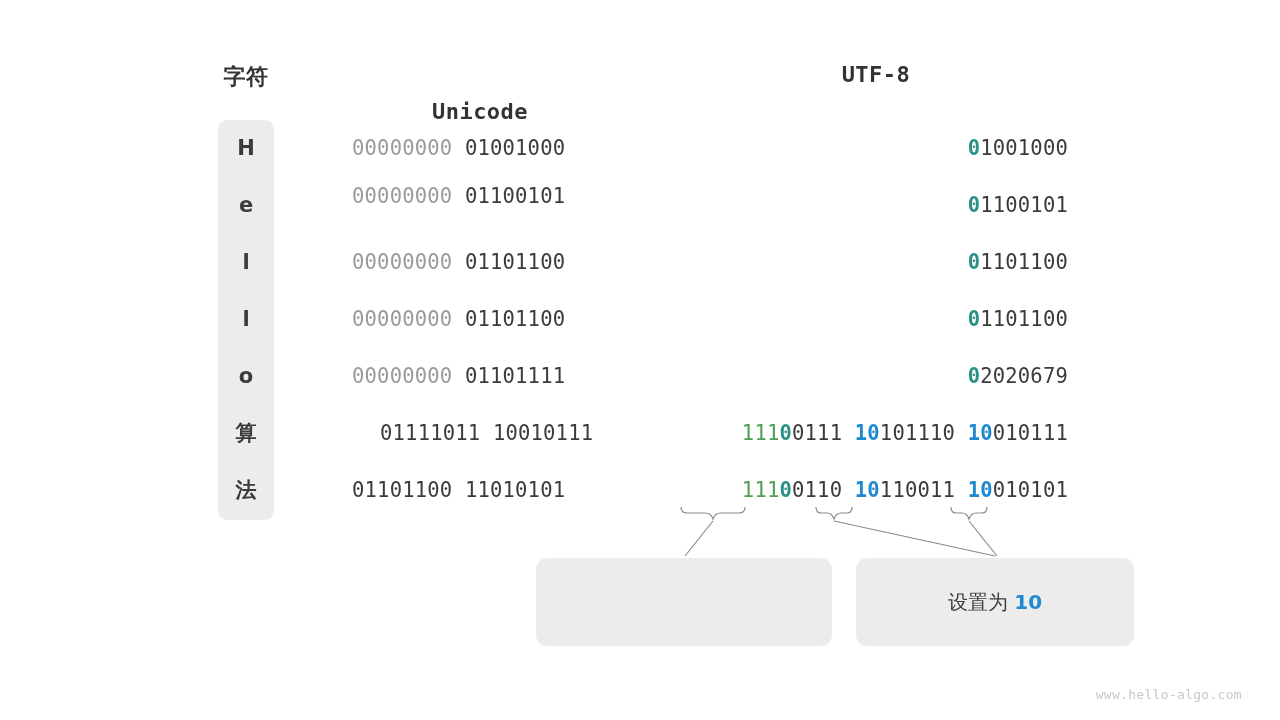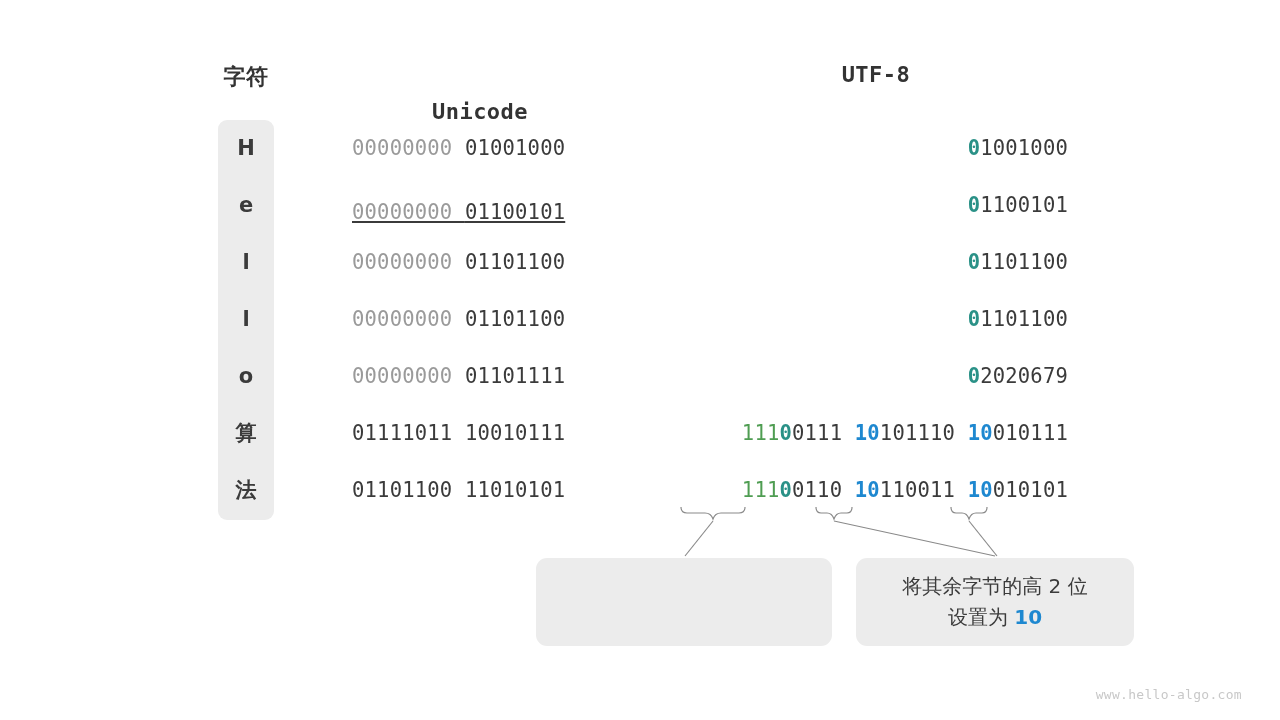--- a/index.html
+++ b/index.html
@@ -112,29 +112,29 @@
     <div class="char-cell" style="top: 234px;">l</div>
     <div class="char-cell" style="top: 291px;">l</div>
     <div class="char-cell" style="top: 348px;">o</div>
     <div class="char-cell" style="top: 405px;">算</div>
     <div class="char-cell" style="top: 462px;">法</div>
   </div>
 
 <div id="bin-rows">
     <div class="bin uni" style="top: 120px;"><span class="dim">00000000 </span><span class="dark">01001000</span></div>
     <div class="bin utf" style="top: 120px;"><span class="teal">0</span><span class="dark">1001000</span></div>
-    <div class="bin uni" style="top: 184px; text-decoration: underline;"><span class="dim">00000000 </span><span class="dark">01100101</span></div>
+    <div class="bin uni" style="top: 168px;"><span class="dim">00000000 </span><span class="dark">01100101</span></div>
     <div class="bin utf" style="top: 177px;"><span class="teal">0</span><span class="dark">1100101</span></div>
     <div class="bin uni" style="top: 234px;"><span class="dim">00000000 </span><span class="dark">01101100</span></div>
     <div class="bin utf" style="top: 234px;"><span class="teal">0</span><span class="dark">1101100</span></div>
     <div class="bin uni" style="top: 291px;"><span class="dim">00000000 </span><span class="dark">01101100</span></div>
     <div class="bin utf" style="top: 291px;"><span class="teal">0</span><span class="dark">1101100</span></div>
     <div class="bin uni" style="top: 348px;"><span class="dim">00000000 </span><span class="dark">01101111</span></div>
     <div class="bin utf" style="top: 348px;"><span class="teal">0</span><span class="dark">2020679</span></div>
-    <div class="bin uni" style="top: 405px;"><span class="dark">01111011 10010111</span></div>
+    <div class="bin uni" style="top: 405px; margin-left: 28px;"><span class="dark">01111011 10010111</span></div>
     <div class="bin utf" style="top: 405px;"><span class="green">111</span><span class="teal">0</span><span class="dark">0111 </span><span class="blue">1</span><span class="blue">0</span><span class="dark">101110 </span><span class="blue">1</span><span class="blue">0</span><span class="dark">010111</span></div>
     <div class="bin uni" style="top: 462px;"><span class="dark">01101100 11010101</span></div>
     <div class="bin utf" style="top: 462px;"><span class="green">111</span><span class="teal">0</span><span class="dark">0110 </span><span class="blue">1</span><span class="blue">0</span><span class="dark">110011 </span><span class="blue">1</span><span class="blue">0</span><span class="dark">010101</span></div>
   </div>
 
 <svg id="connectors" viewBox="0 0 1280 720">
 
   <path d="M681 507 q0 6 6 6 h18 q6 0 8 6 q2 -6 8 -6 h18 q6 0 6 -6" fill="none" stroke="#8a8a8a" stroke-width="1.2"></path>
 
   <path d="M816 507 q0 6 5 6 h6 q5 0 7 6 q2 -6 7 -6 h6 q5 0 5 -6" fill="none" stroke="#8a8a8a" stroke-width="1.2"></path>
@@ -144,17 +144,16 @@
   <line x1="713" y1="521" x2="685" y2="556" stroke="#8a8a8a" stroke-width="1.2"></line>
 
   <line x1="834" y1="521" x2="995" y2="556" stroke="#8a8a8a" stroke-width="1.2"></line>
 
   <line x1="969" y1="521" x2="997" y2="556" stroke="#8a8a8a" stroke-width="1.2"></line>
 </svg>
 
 <div class="callout" id="callout-1">
   </div>
 <div class="callout" id="callout-2">
-    <div class="line"><span class="dark">将其余字节的高 2 位</span></div>
     <div class="line"><span class="dark">设置为 </span><span class="blue">10</span></div>
   </div>
 
 <div id="watermark">www.hello-algo.com</div>
 
 </body></html>

